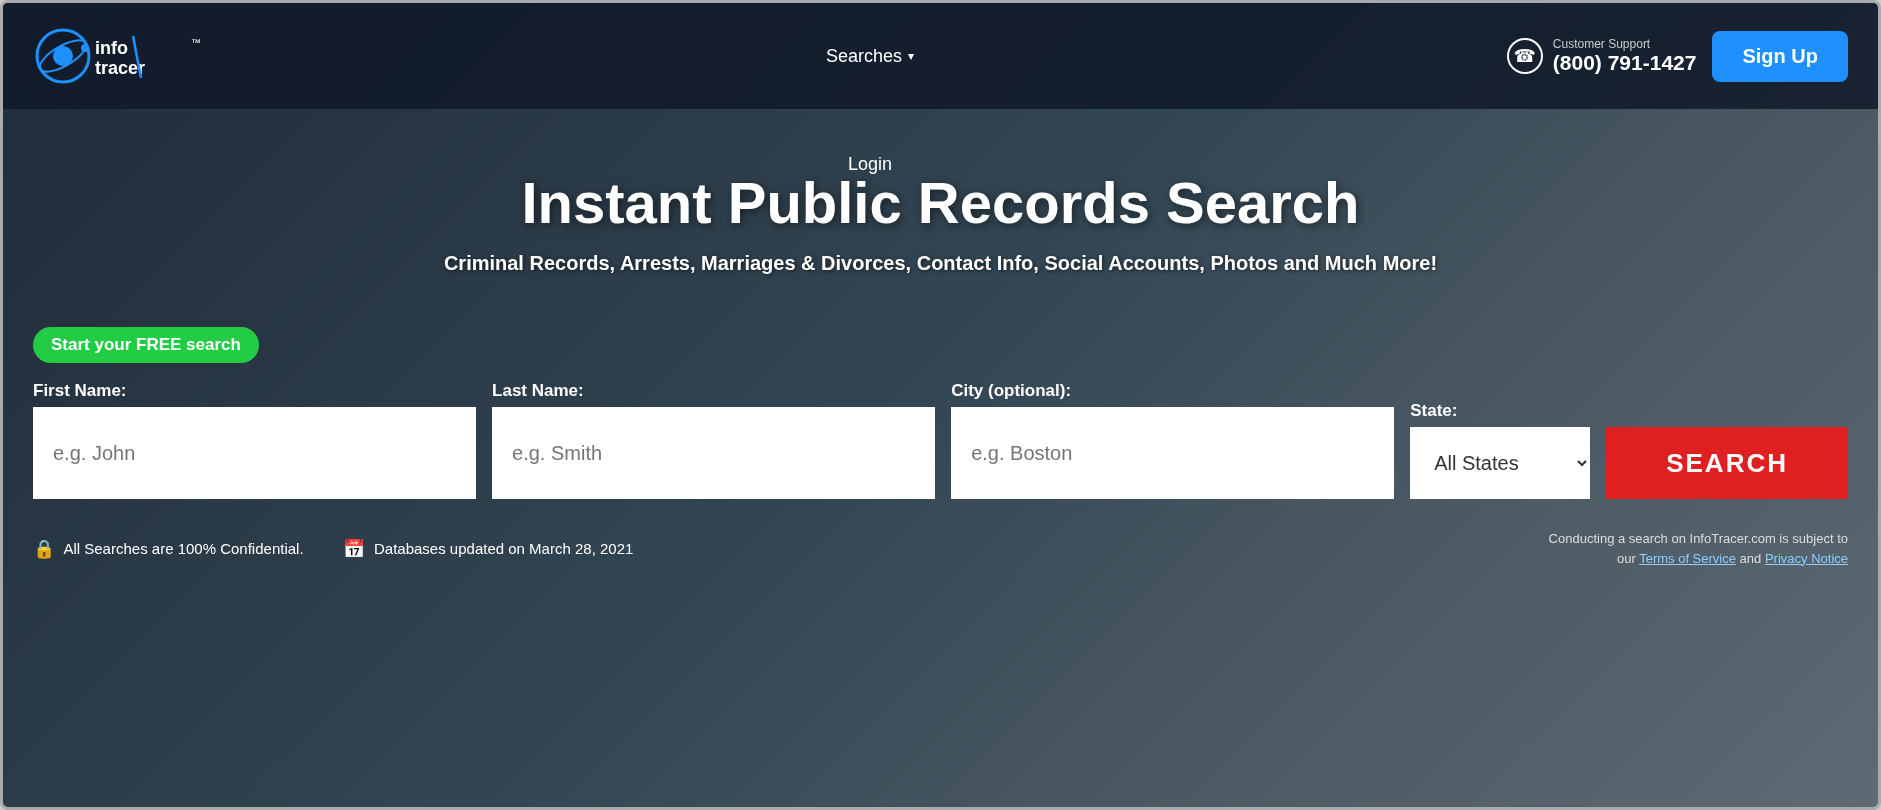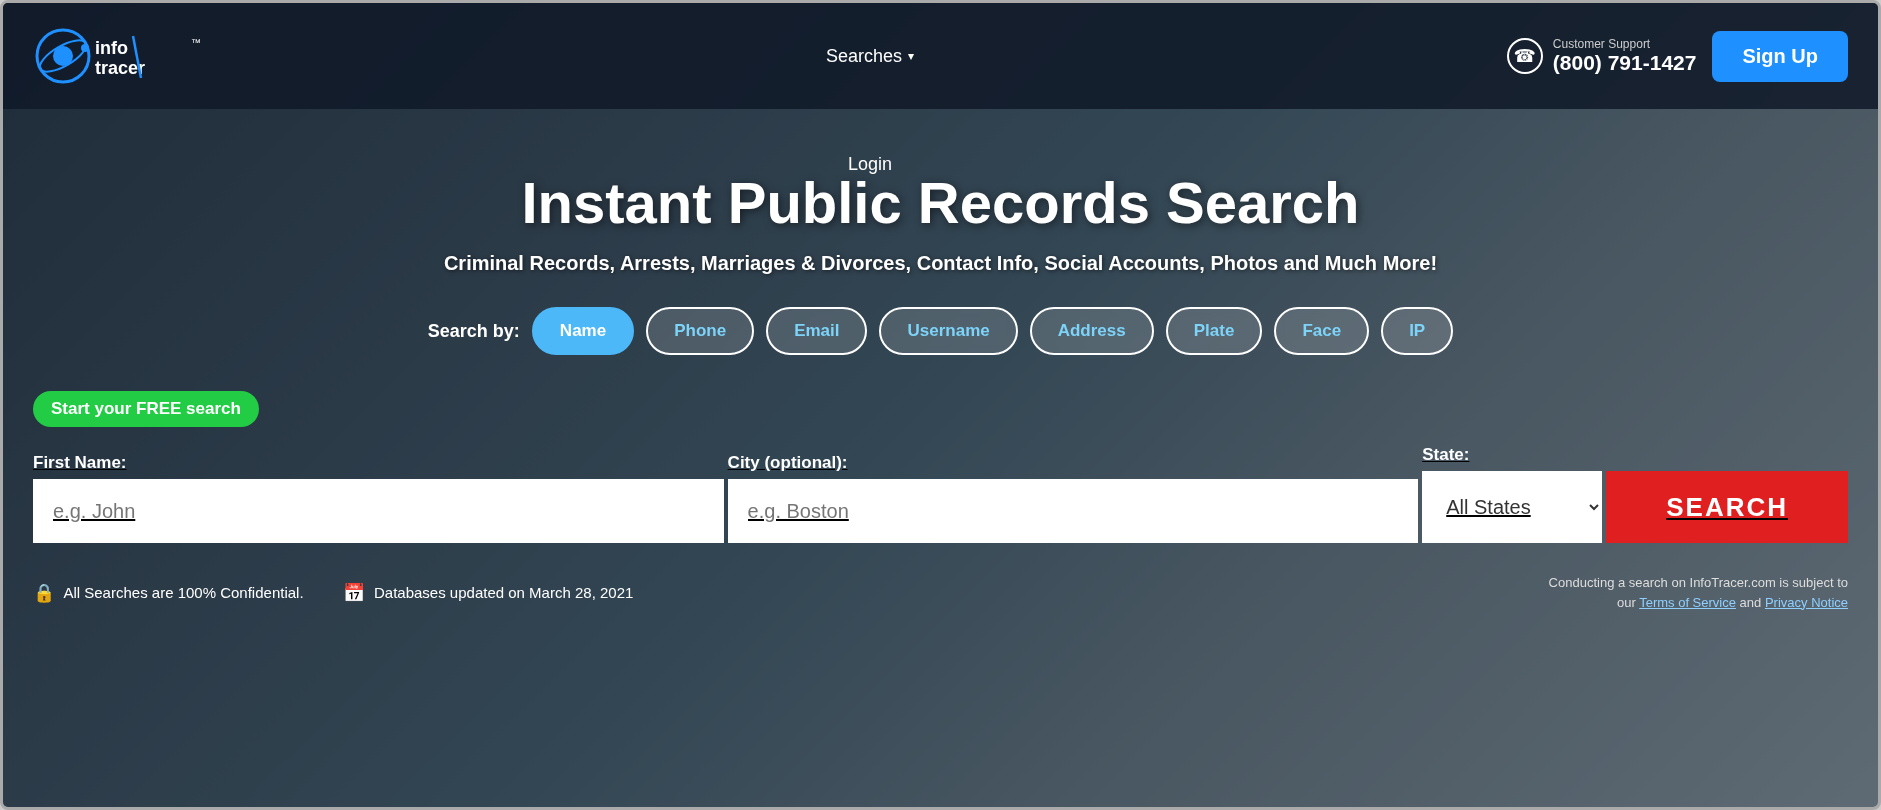--- a/index.html
+++ b/index.html
@@ -185,40 +185,39 @@
       font-size: 17px;
       font-weight: bold;
       padding: 8px 18px;
       border-radius: 20px;
       margin-bottom: 10px;
     }
 
     .form-row {
       display: flex;
       align-items: flex-end;
-      gap: 4px;
+      gap: 16px;
       width: 100%;
-      text-decoration: underline;
     }
 
     .form-field {
       display: flex;
       flex-direction: column;
       flex: 1;
     }
 
     .form-field label {
       color: #fff;
       font-size: 17px;
       font-weight: bold;
       margin-bottom: 6px;
     }
 
     .form-field input {
-      height: 64px;
+      height: 92px;
       border: none;
       padding: 0 20px;
       font-size: 20px;
       color: #aaa;
       outline: none;
       background: #fff;
     }
 
     .form-field.first input { border-radius: 0; }
 
@@ -335,42 +334,35 @@
         </div>
       </div>
       <button class="signup-btn">Sign Up</button>
     </div>
   </nav>
 
   <div class="hero-content">
     <h1 class="hero-title">Instant Public Records Search</h1>
     <p class="hero-subtitle">Criminal Records, Arrests, Marriages &amp; Divorces, Contact Info, Social Accounts, Photos and Much More!</p>
 
-    <div class="search-by-row">
-      <span class="search-by-label">Search by:</span>
-      <button class="search-tab active">Name</button>
-      <button class="search-tab">Phone</button>
-      <button class="search-tab">Email</button>
-      <button class="search-tab">Username</button>
-      <button class="search-tab">Address</button>
-      <button class="search-tab">Plate</button>
-      <button class="search-tab">Face</button>
-      <button class="search-tab">IP</button>
-    </div>
   </div>
 
   <div class="search-form-area">
     <div style="padding: 0 0 8px 0;">
       <span class="free-search-badge">Start your FREE search</span>
     </div>
 
     <div class="form-row">
       <div class="form-field first">
         <label>First Name:</label>
         <input type="text" placeholder="e.g. John" style="">
+      </div>
+      <div class="form-field">
+        <label>Last Name:</label>
+        <input type="text" placeholder="e.g. Smith" style="">
       </div>
       <div class="form-field">
         <label>City (optional):</label>
         <input type="text" placeholder="e.g. Boston" style="">
       </div>
       <div class="form-field" style="flex: 0 0 auto;">
         <label>State:</label>
         <select>
           <option>All States</option>
           <option>Alabama</option>

